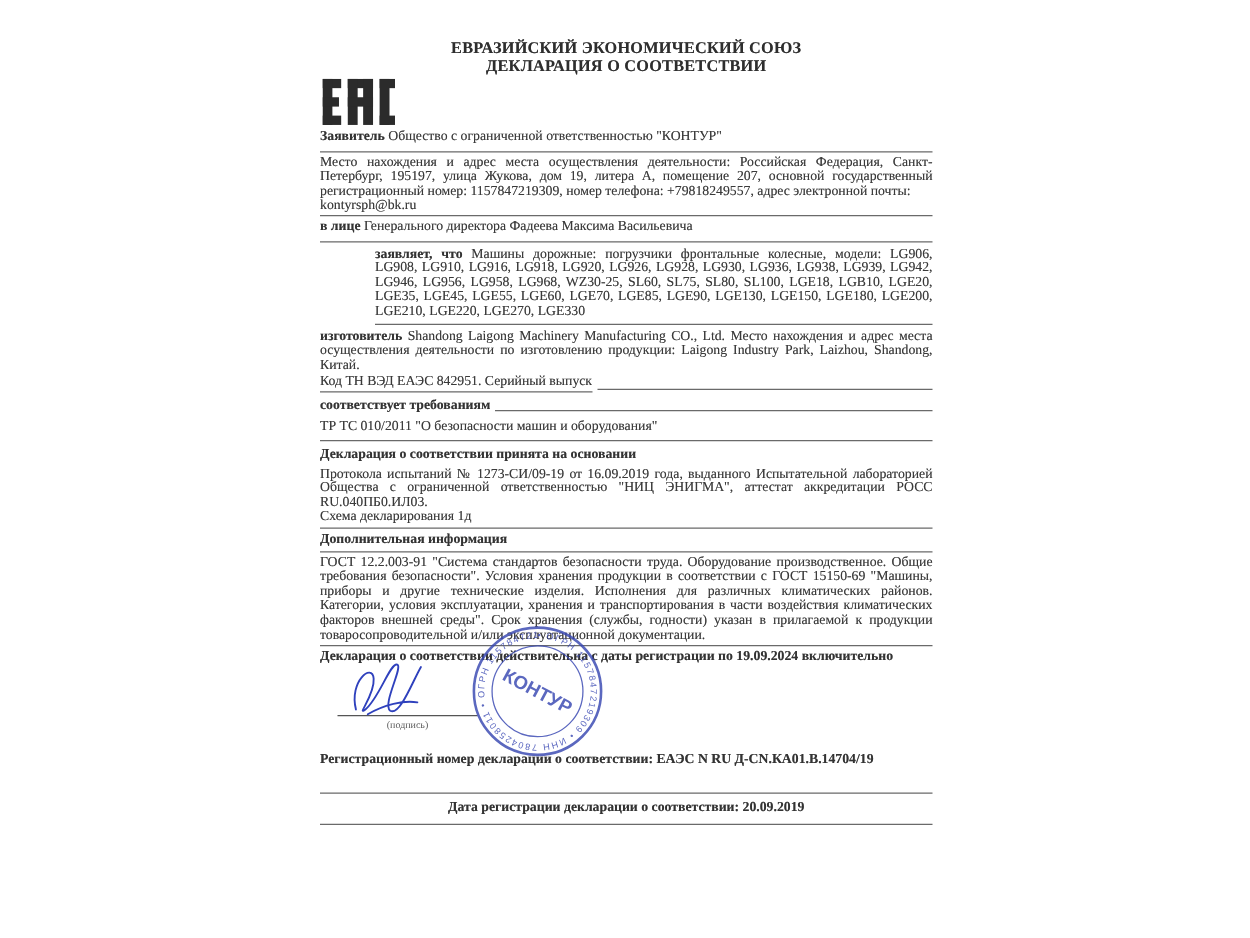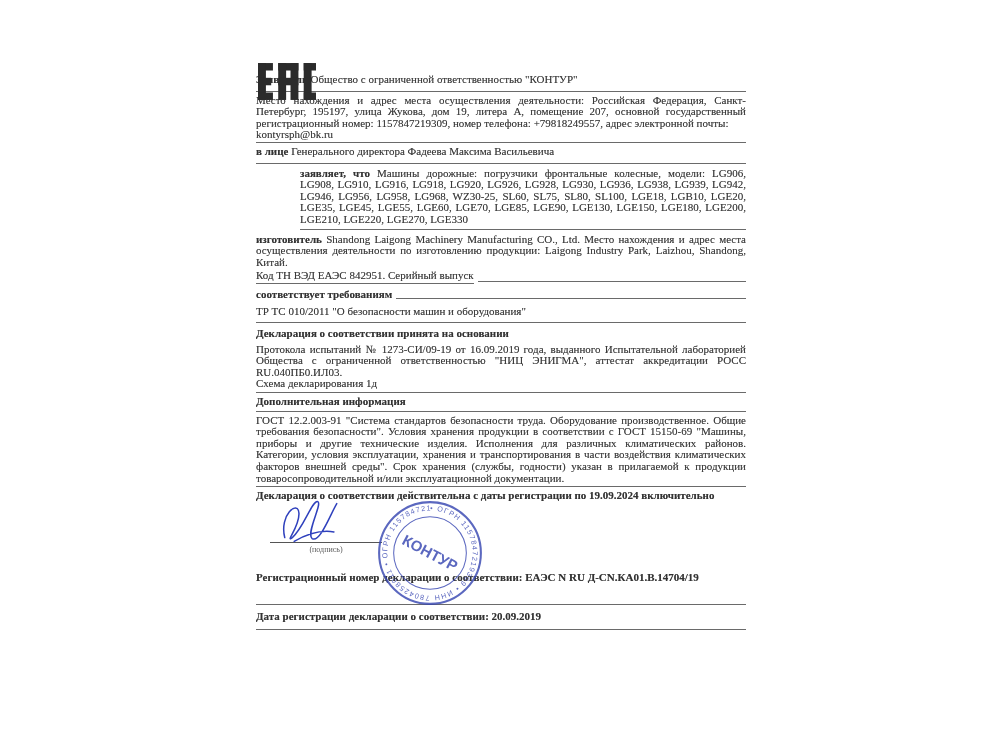--- a/index.html
+++ b/index.html
@@ -35,20 +35,24 @@
   .signature-svg{position:absolute;left:6px;top:-12px;color:var(--sign-blue);}
   .stamp{position:absolute;left:376px;top:499px;width:108px;height:108px;color:var(--stamp-blue);opacity:.82;}
   .stamp text{fill:currentColor;}
   .regline{font-weight:bold;color:#333;}
 </style>
 </head>
 <body>
 
 <div class="doc">
 
+  <div class="title">
+    <div>ЕВРАЗИЙСКИЙ ЭКОНОМИЧЕСКИЙ СОЮЗ</div>
+    <div>ДЕКЛАРАЦИЯ О СООТВЕТСТВИИ</div>
+  </div>
 
   <svg class="eac" width="58" height="37" viewBox="0 0 66 42" aria-hidden="true">
     <g fill="currentColor">
       <rect x="0" y="0" width="17" height="8.5"></rect>
         <rect x="0" y="0" width="9" height="42"></rect>
       <rect x="0" y="16.8" width="15" height="8.5"></rect>
         <rect x="0" y="33.5" width="17" height="8.5"></rect>
       <rect x="23" y="0" width="23" height="8.5"></rect>
         <rect x="23" y="0" width="9" height="42"></rect>
       <rect x="37" y="0" width="9" height="42"></rect>
@@ -120,21 +124,21 @@
       </svg>
       <div class="sig-line"></div>
       <div class="caption">(подпись)</div>
     </div>
   </div>
 
   <div class="regline rule" style="margin-top:12px;padding-bottom:21px;">
     <span>Регистрационный номер декларации о соответствии:</span>
     <span>ЕАЭС N RU Д-CN.КА01.В.14704/19</span>
   </div>
-  <div class="regline rule" style="margin-top:6px;padding-bottom:6px;">
+  <div class="regline rule" style="margin-top:6px;padding-bottom:6px;text-align:center;">
     <span>Дата регистрации декларации о соответствии:</span>
     <span>20.09.2019</span>
   </div>
 
 </div>
 
 <svg class="stamp" viewBox="0 0 104 104" aria-hidden="true">
   <defs>
     <path id="ringPath" d="M 52 11 A 41 41 0 1 1 51.99 11"></path>
   </defs>

